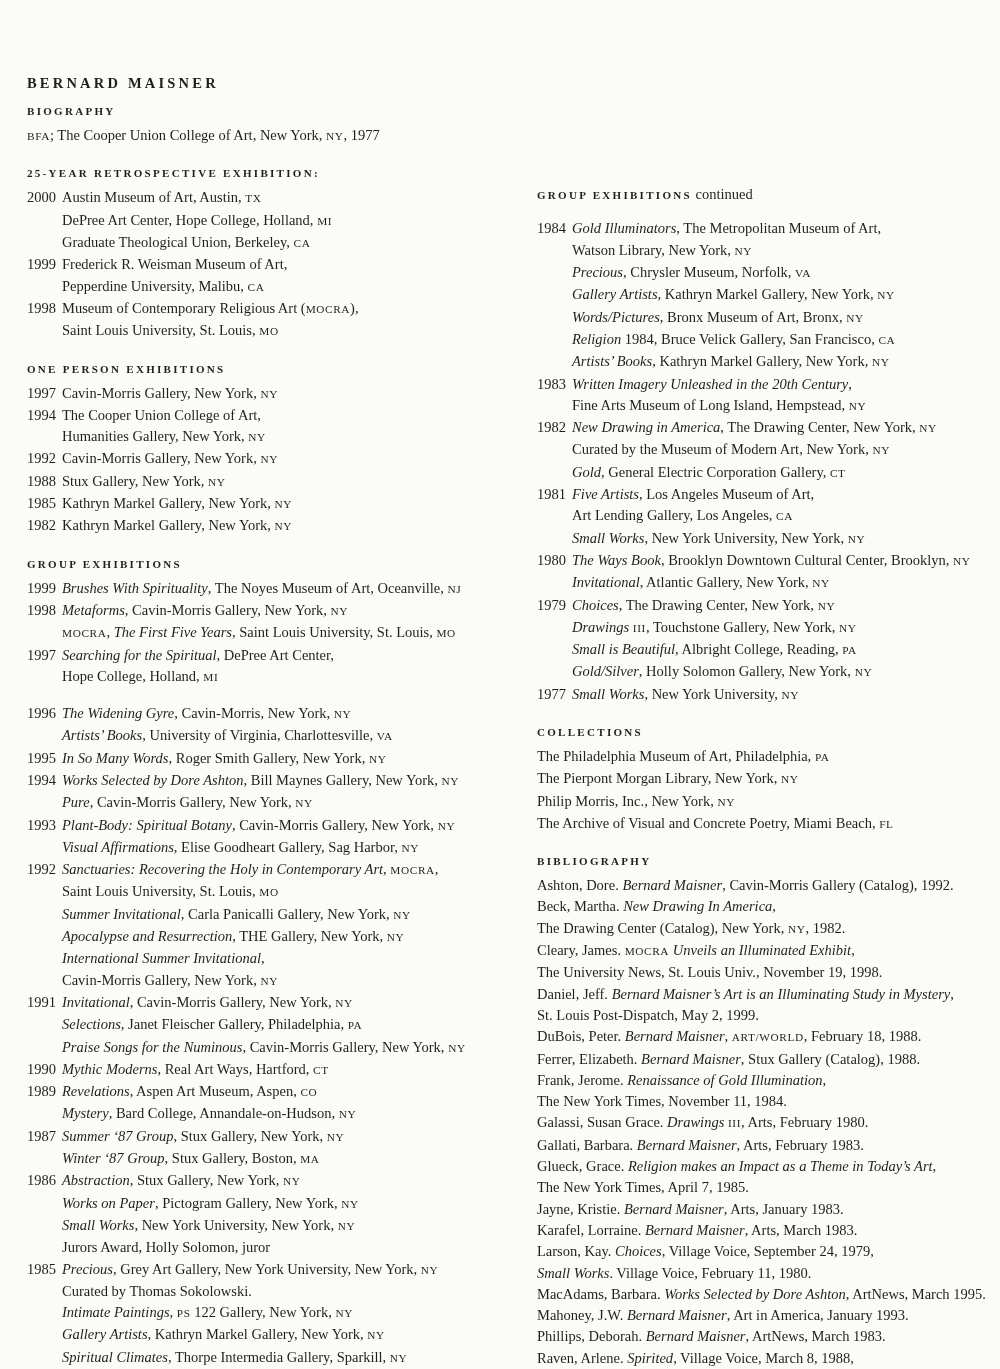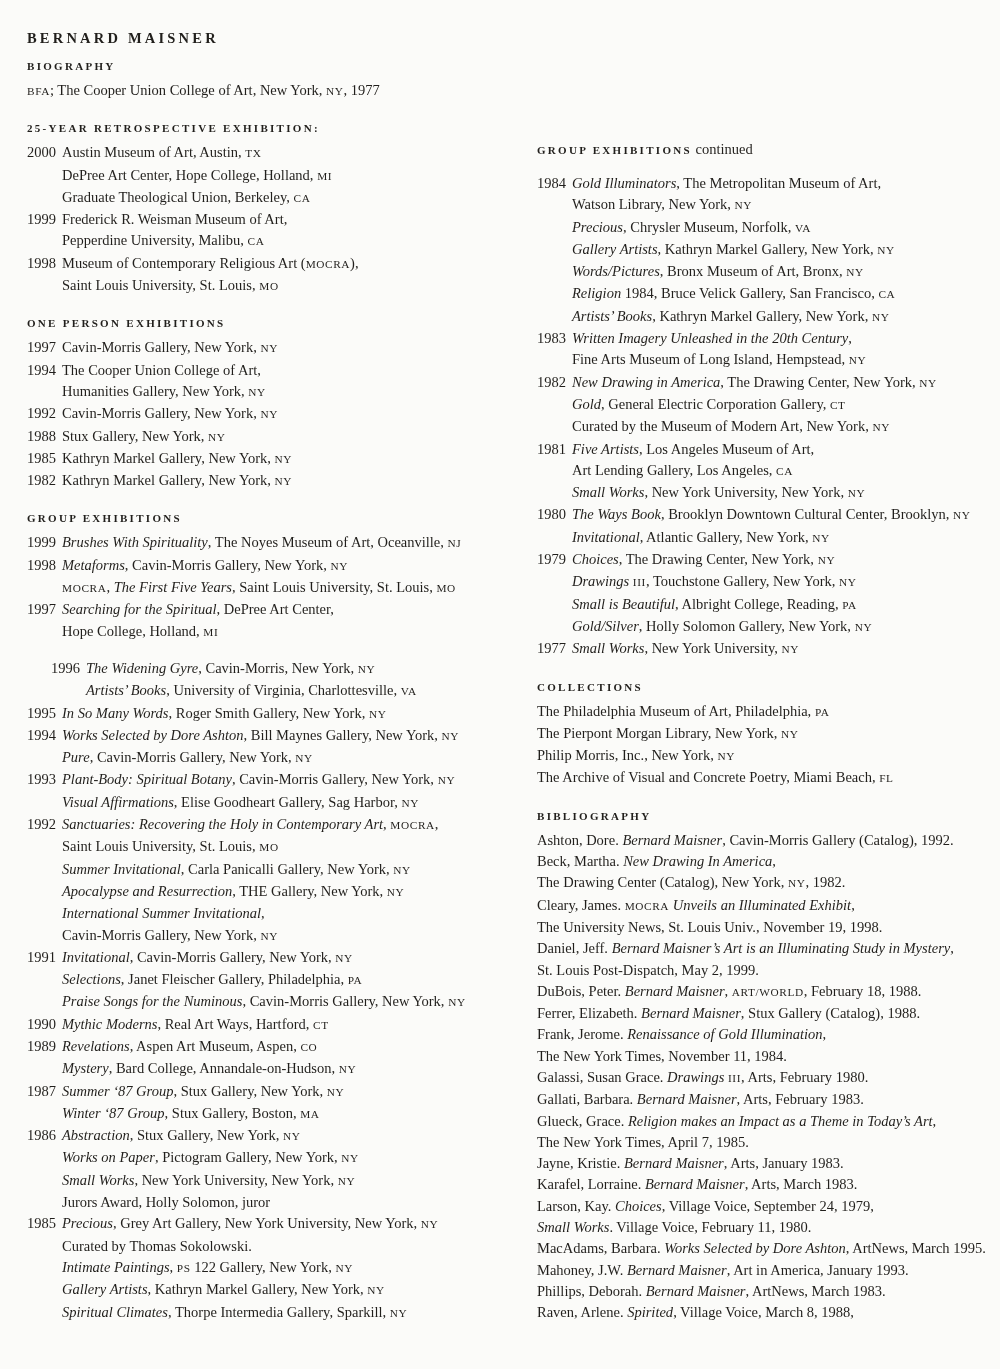--- a/index.html
+++ b/index.html
@@ -9,21 +9,21 @@
     color:#211f1c;
     font-family:"Liberation Serif", serif;
     font-size:14.5px;
     overflow:hidden;
   }
   .page {
     box-sizing:border-box;
     width:876px; height:1369px;
     padding:28px 0 0 27px;
     display:flex;
-    align-items:flex-start;
+    align-items:flex-end;
   }
   .col-left { flex:0 0 auto; width:500px; }
   .col-right { flex:0 0 auto; width:463px; margin-left:10px; margin-top:112px; }
 
   .doc-title {
     font-weight:700;
     font-size:14.5px;
     letter-spacing:3.2px;
     line-height:20px;
     margin:0 0 8px 0;
@@ -39,21 +39,21 @@
   .s-h  { font-weight:700; font-size:11px; letter-spacing:2.3px; }
   .s-r  { }
   .s-i  { font-style:italic; }
   .s-sc { font-size:11.3px; letter-spacing:0.6px; }
 
   .line { line-height:21.3px; white-space:nowrap; }
 
   .entry { position:relative; }
   .entry.dated { padding-left:35px; }
   .entry .year { position:absolute; left:0; top:0; line-height:21.3px; }
-  .entry.gap { margin-top:15px;margin-left:24px; }
+  .entry.gap { margin-top:15px; }
 </style>
 </head>
 <body>
 
 <div class="page" data-name="cv-page">
   <div class="col-left" data-name="left-column">
     <div class="doc-title" data-name="page-title">BERNARD MAISNER</div>
     <div data-name="left-column-sections">
         <section class="sec" data-name="section-biography">
           <div class="heading" data-name="section-heading-biography"><span class="s-h" data-name="heading-text">BIOGRAPHY</span></div>
@@ -204,22 +204,22 @@
           <div class="line" data-name="text-line"><span class="s-i" data-name="italic-title-text">Artists’ Books</span><span class="s-r" data-name="body-text">, Kathryn Markel Gallery, New York, </span><span class="s-sc" data-name="small-caps-text">NY</span></div>
         </div>
         <div class="entry dated" data-name="entry-1983">
           <span class="year" data-name="entry-year">1983</span>
           <div class="line" data-name="text-line"><span class="s-i" data-name="italic-title-text">Written Imagery Unleashed in the 20th Century</span><span class="s-r" data-name="body-text">,</span></div>
           <div class="line" data-name="text-line"><span class="s-r" data-name="body-text">Fine Arts Museum of Long Island, Hempstead, </span><span class="s-sc" data-name="small-caps-text">NY</span></div>
         </div>
         <div class="entry dated" data-name="entry-1982">
           <span class="year" data-name="entry-year">1982</span>
           <div class="line" data-name="text-line"><span class="s-i" data-name="italic-title-text">New Drawing in America</span><span class="s-r" data-name="body-text">, The Drawing Center, New York, </span><span class="s-sc" data-name="small-caps-text">NY</span></div>
+          <div class="line" data-name="text-line"><span class="s-r" data-name="body-text">Curated by the Museum of Modern Art, New York, </span><span class="s-sc" data-name="small-caps-text">NY</span></div>
           <div class="line" data-name="text-line"><span class="s-i" data-name="italic-title-text">Gold</span><span class="s-r" data-name="body-text">, General Electric Corporation Gallery, </span><span class="s-sc" data-name="small-caps-text">CT</span></div>
-          <div class="line" data-name="text-line"><span class="s-r" data-name="body-text">Curated by the Museum of Modern Art, New York, </span><span class="s-sc" data-name="small-caps-text">NY</span></div>
         </div>
         <div class="entry dated" data-name="entry-1981">
           <span class="year" data-name="entry-year">1981</span>
           <div class="line" data-name="text-line"><span class="s-i" data-name="italic-title-text">Five Artists</span><span class="s-r" data-name="body-text">, Los Angeles Museum of Art,</span></div>
           <div class="line" data-name="text-line"><span class="s-r" data-name="body-text">Art Lending Gallery, Los Angeles, </span><span class="s-sc" data-name="small-caps-text">CA</span></div>
           <div class="line" data-name="text-line"><span class="s-i" data-name="italic-title-text">Small Works</span><span class="s-r" data-name="body-text">, New York University, New York, </span><span class="s-sc" data-name="small-caps-text">NY</span></div>
         </div>
         <div class="entry dated" data-name="entry-1980">
           <span class="year" data-name="entry-year">1980</span>
           <div class="line" data-name="text-line"><span class="s-i" data-name="italic-title-text">The Ways Book</span><span class="s-r" data-name="body-text">, Brooklyn Downtown Cultural Center, Brooklyn, </span><span class="s-sc" data-name="small-caps-text">NY</span></div>

